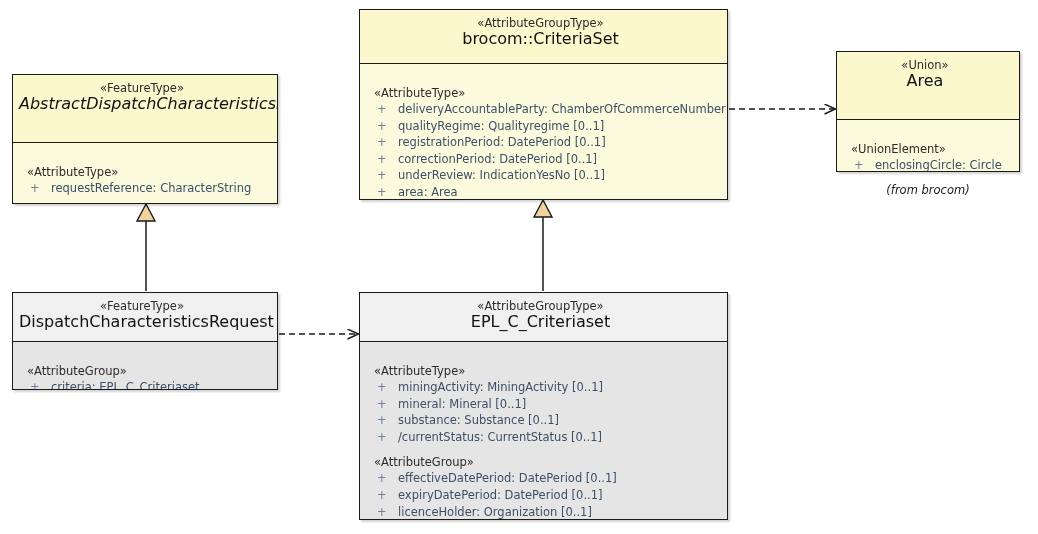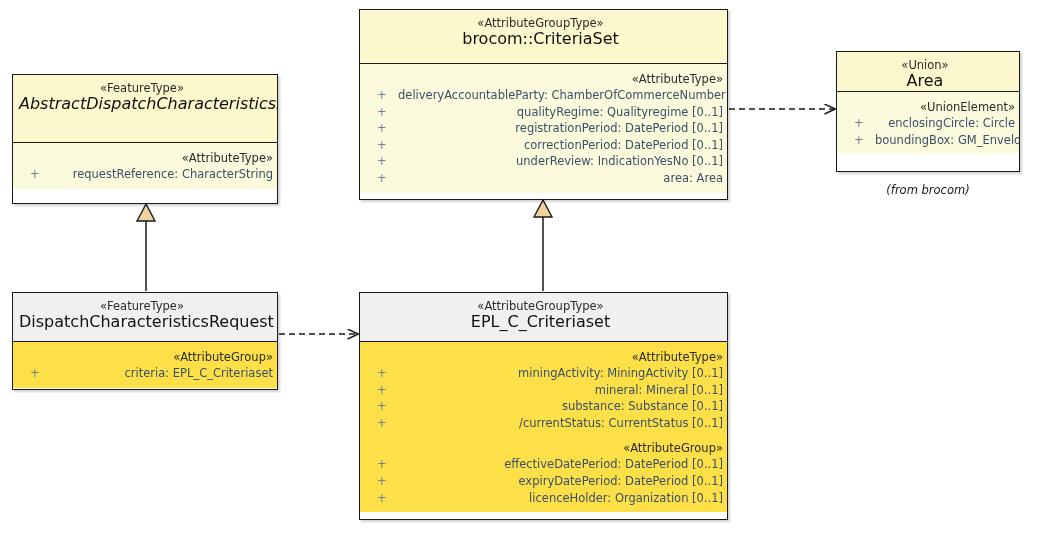--- a/index.html
+++ b/index.html
@@ -30,29 +30,28 @@
     overflow: hidden;
   }
   .uml-class .hdr {
     box-sizing: border-box;
     text-align: center;
     padding: 6px 12px 7px 6px;
     border-bottom: 1.4px solid #1a1a1a;
   }
   .uml-class .body {
     box-sizing: border-box;
-    padding: 7px 4px 6px 4px;
-    text-align: right;
+    padding: 21px 4px 6px 4px;
   }
   
   .yellow .hdr { background: #fbf8cd; }
   .yellow .body { background: #fcfadc; }
   
   .gray .hdr { background: #f0f0f0; }
-  .gray .body { background: #fde047; }
+  .gray .body { background: #e5e5e5; }
 
   .stereo {
     font-size: 11.5px;
     color: #2b2b2b;
     line-height: 15px;
     white-space: nowrap;
   }
   .cname {
     font-size: 16px;
     font-weight: normal;
@@ -173,21 +172,21 @@
         <span>underReview: IndicationYesNo [0..1]</span>
       </div>
       <div class="attr-row">
         <span class="vis">+</span>
         <span>area: Area</span>
       </div>
     </div>
   </div>
 
   <div class="uml-class yellow" style="left:836px; top:51px; width:184px; height:121px;">
-    <div class="hdr" style="height:40px;">
+    <div class="hdr" style="height:68px;">
       <div class="stereo">«Union»</div>
       <div class="cname">Area</div>
     </div>
     <div class="body">
       <div class="grp-stereo">«UnionElement»</div>
       <div class="attr-row">
         <span class="vis">+</span>
         <span>enclosingCircle: Circle</span>
       </div>
       <div class="attr-row">

